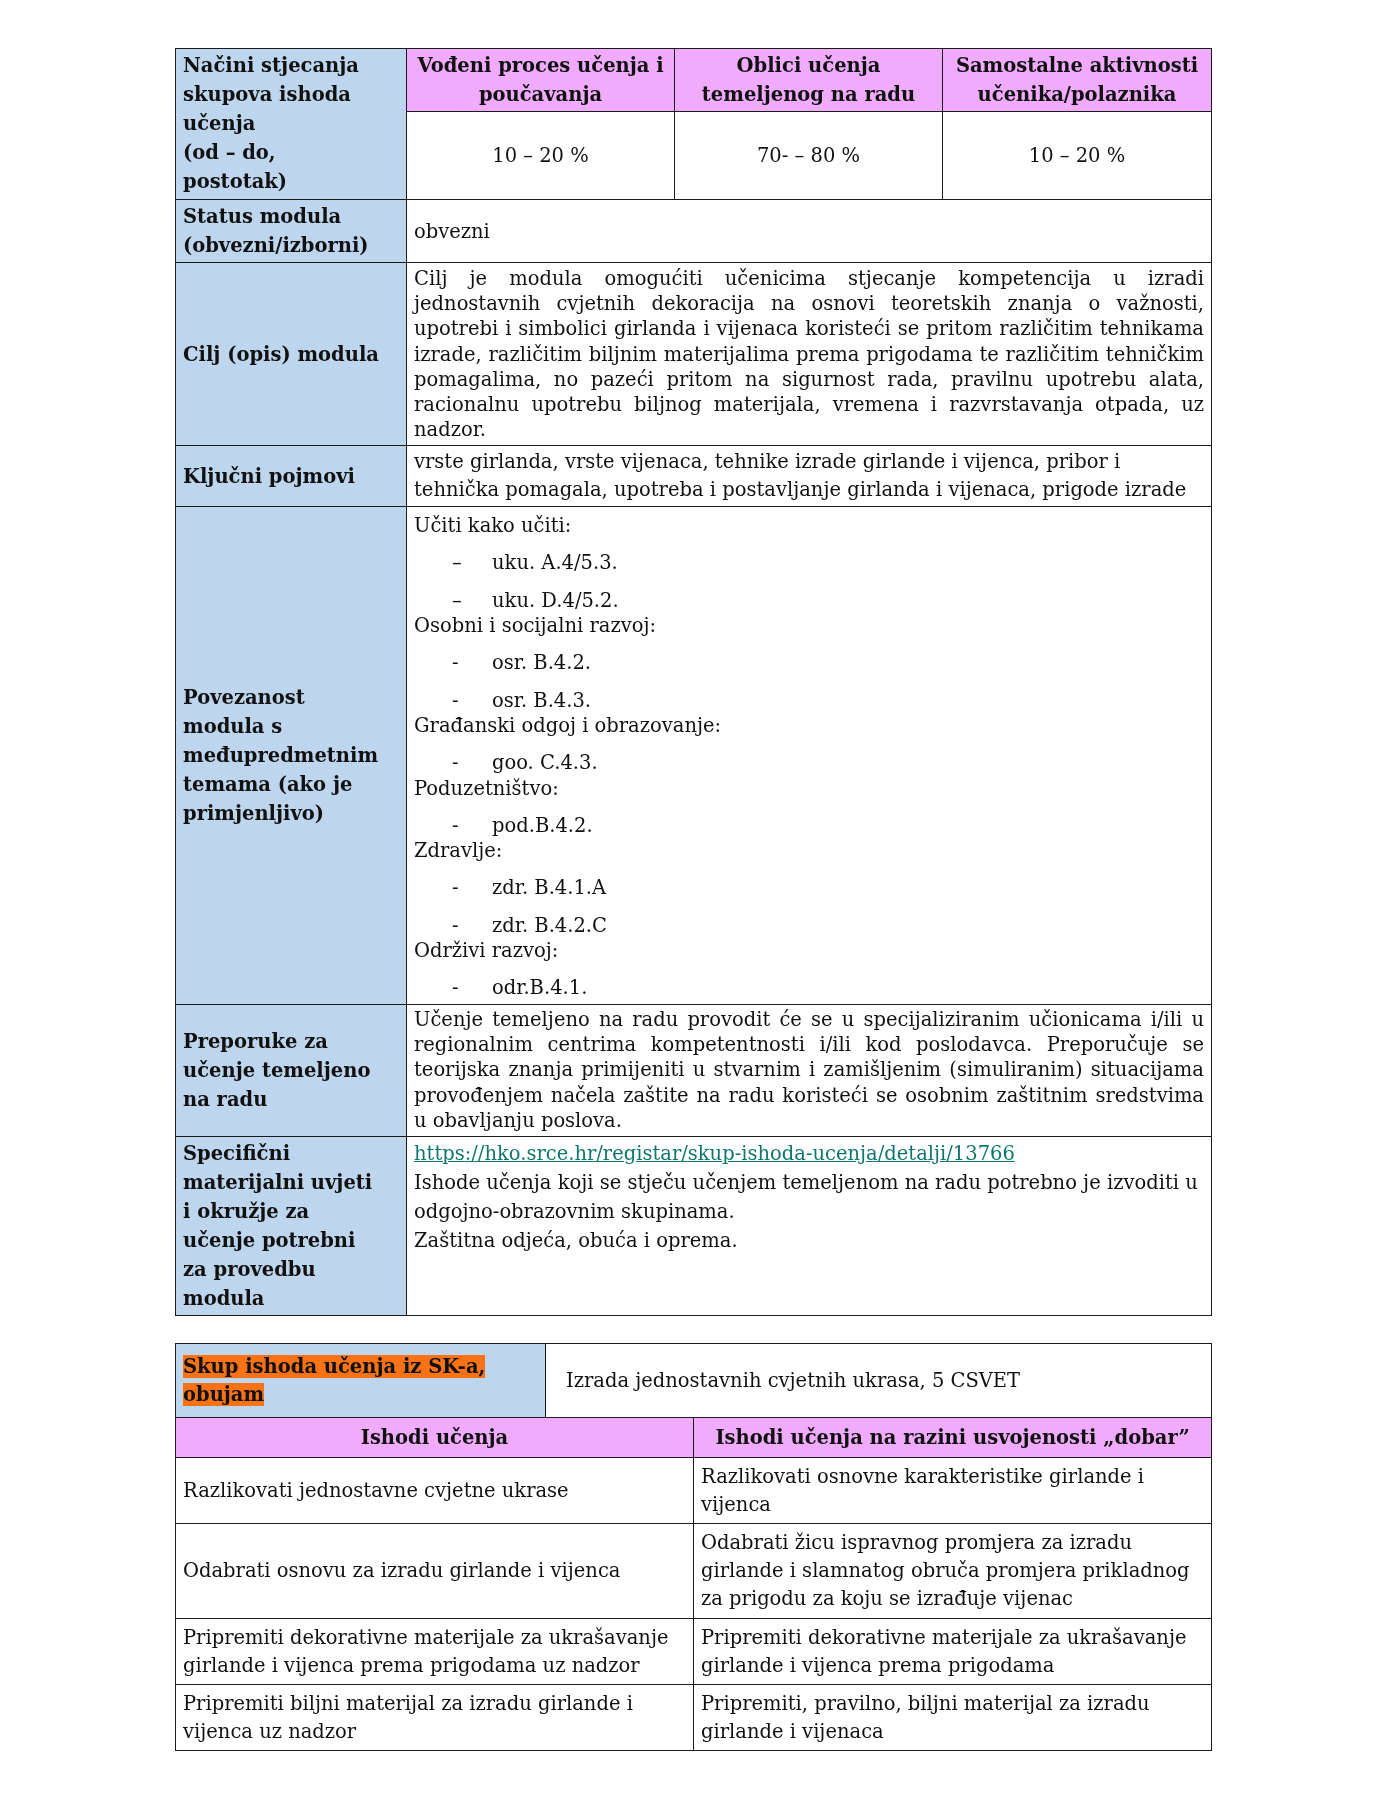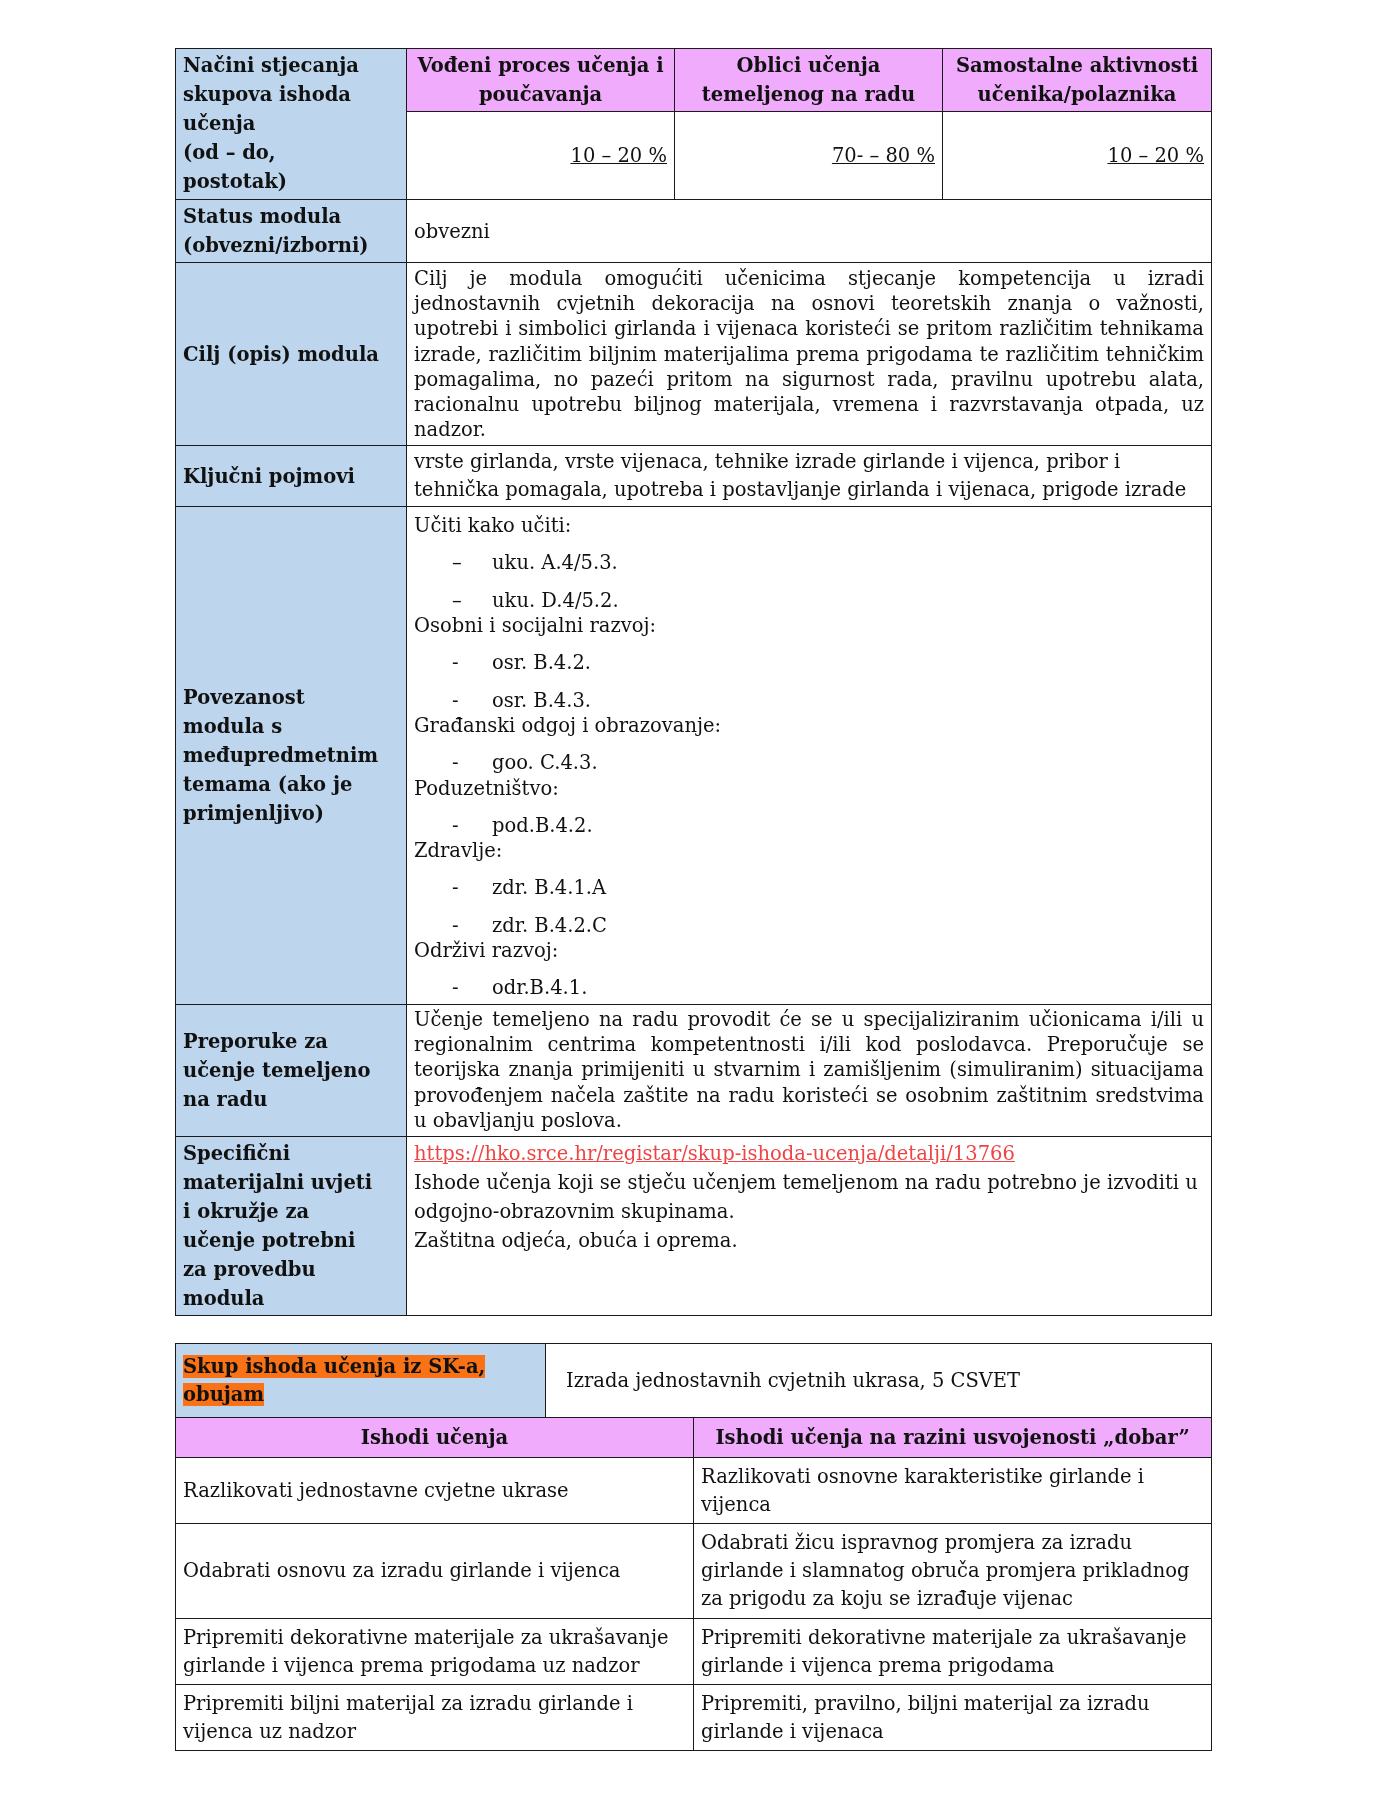--- a/index.html
+++ b/index.html
@@ -9,26 +9,26 @@
     color: #111;
   }
   .page { position: absolute; left: 175px; top: 48px; width: 1036px; }
   table { border-collapse: collapse; width: 100%; table-layout: fixed; }
   td, th {
     border: 1.5px solid #1a1a1a; vertical-align: middle;
     font-size: 19.5px; line-height: 29px; padding: 2px 7px;
   }
   .lbl { background: #bdd6ee; font-weight: bold; text-align: left; }
   .hdr { background: #f0abfc; font-weight: bold; text-align: center; }
-  .center { text-align: right; text-decoration: underline; }
+  .center { text-align: center; }
   .justify { text-align: justify; }
   .list-head { display: block; }
   .list-item { display: block; padding-left: 38px; margin-top: 12px; }
   .dash { display: inline-block; width: 40px; }
-  a.link { color: #ef4444; text-decoration: underline; }
+  a.link { color: #0f766e; text-decoration: underline; }
   .tbl2 { position: absolute; left: 175px; top: 1343px; width: 1036px; }
   .tbl2 td { font-size: 19.5px; line-height: 28px; padding: 3px 7px; }
   .sk-label span { background: #f97316; text-align: center; }
   .top-table { height: 1268px; }
 </style>
 </head>
 <body>
 
 <div class="page">
   <table class="top-table">

